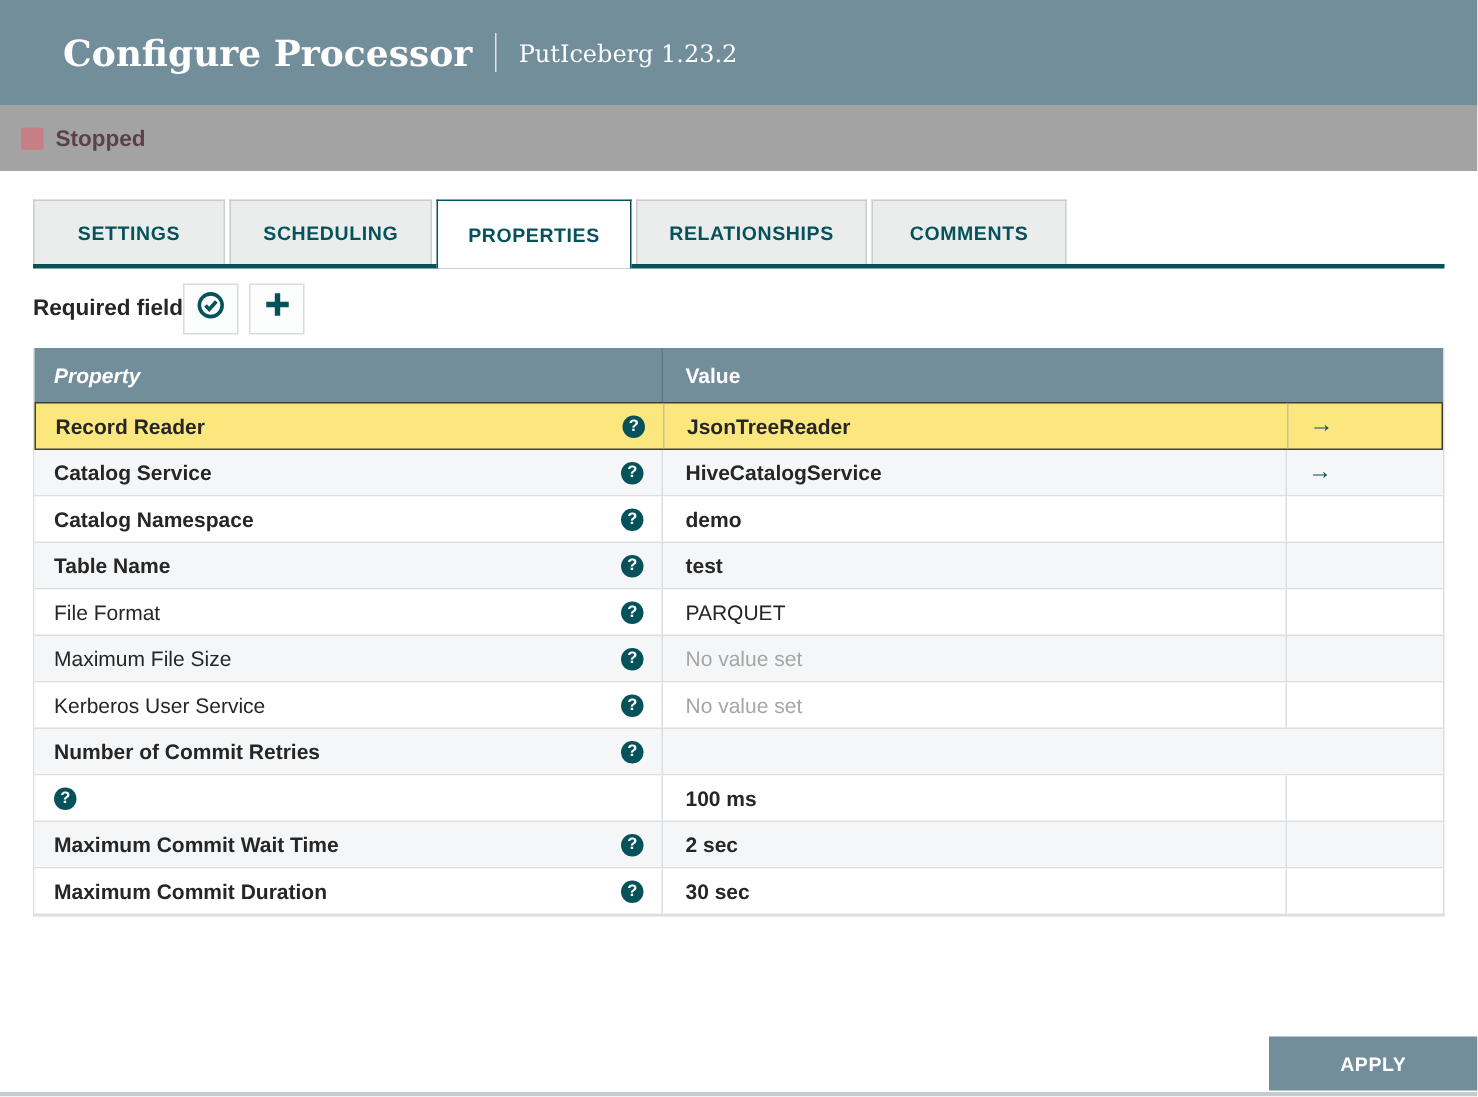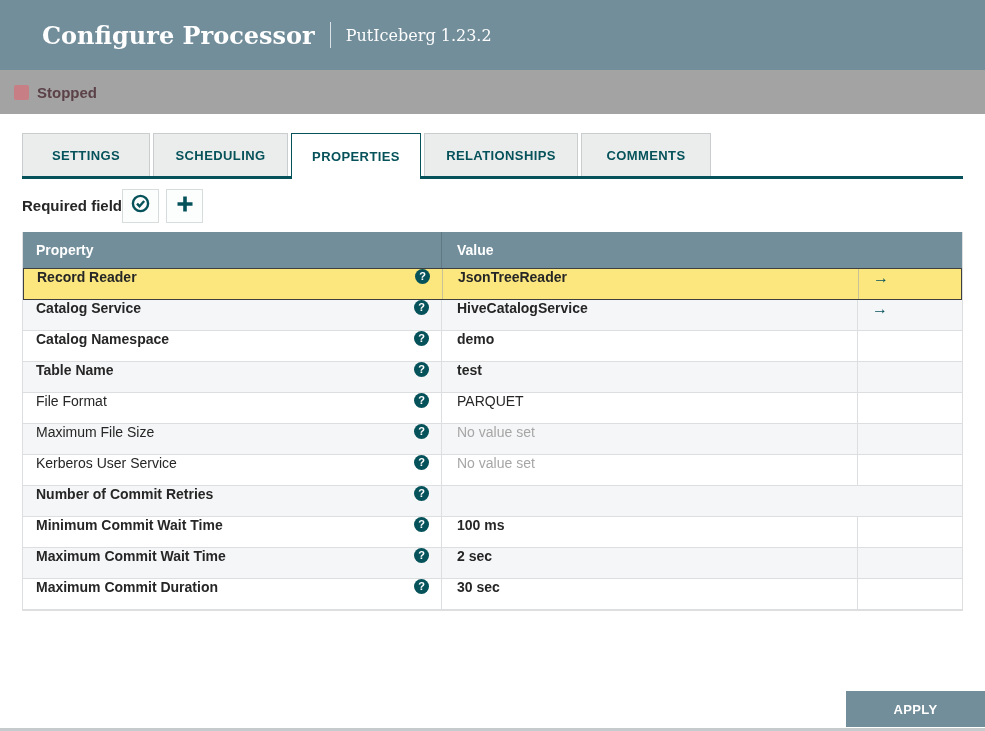--- a/index.html
+++ b/index.html
@@ -34,29 +34,29 @@
   .toolbar { height:53px; display:flex; align-items:center; justify-content:flex-start; }
   .required { font-size:15px; font-weight:700; color:#262626; }
   .tool-btns { display:flex; gap:7px; }
   .tool-btn { width:37px; height:34px; background:#fcfdfd; border:1px solid #D7DCDD;
               display:flex; align-items:center; justify-content:center; cursor:pointer; }
 
   
   .ptable { border:1px solid #DCDEDF; border-top:none; }
   .thead { height:36px; background:#728E9B; display:flex; align-items:center;
            color:#fff; font-size:14px; font-weight:700; }
-  .thead .hc1 { width:418px; padding-left:13px; }
+  .thead .hc1 { width:418px; padding-left:13px;font-style:italic; }
   .thead .hc2 { width:416px; padding-left:15px; border-left:1px solid rgba(0,0,0,.15);
                 align-self:stretch; display:flex; align-items:center; }
   .trow { height:31px; display:flex; align-items:stretch; border-bottom:1px solid #DCDEDF;
           font-size:14px; color:#262626; background:#fff; cursor:default; }
   .trow.alt { background:#F5F6F7; }
   .trow.bold .ptext, .trow.bold .cell.val span { font-weight:700; }
   .trow.hl { background:#FBE77D; border:1px solid #3F3F3F; height:32px; }
-  .cell { display:flex; align-items:flex-start; }
+  .cell { display:flex; align-items:center; }
   .cell.prop { width:418px; padding:0 12px 0 13px; justify-content:space-between; }
   .cell.val  { width:416px; padding-left:15px; border-left:1px solid #DCDEDF; }
   .cell.arrow{ flex:1; border-left:1px solid #DCDEDF; padding-left:14px; }
   .trow.hl .cell.val, .trow.hl .cell.arrow { border-left-color:#c9c297; }
   .cell.val.unset span { color:#A6A6A6; font-weight:400; }
   .help { width:15px; height:15px; border-radius:50%; background:#06525A; color:#fff;
           font-size:11px; font-weight:700; line-height:15px; text-align:center;
           flex:0 0 15px; cursor:pointer; }
   .goto { color:#06525A; font-weight:700; font-size:16px; cursor:pointer; }
 
@@ -197,21 +197,20 @@
           </div>
           <div class="trow alt bold">
             <div class="cell prop">
               <span class="ptext">Number of Commit Retries</span>
               <span class="help">?</span>
             </div>
             <div class="cell arrow"></div>
           </div>
           <div class="trow bold">
             <div class="cell prop">
-              <span class="ptext">Minimum Commit Wait Time</span>
               <span class="help">?</span>
             </div>
             <div class="cell val">
               <span>100 ms</span>
             </div>
             <div class="cell arrow"></div>
           </div>
           <div class="trow alt bold">
             <div class="cell prop">
               <span class="ptext">Maximum Commit Wait Time</span>

